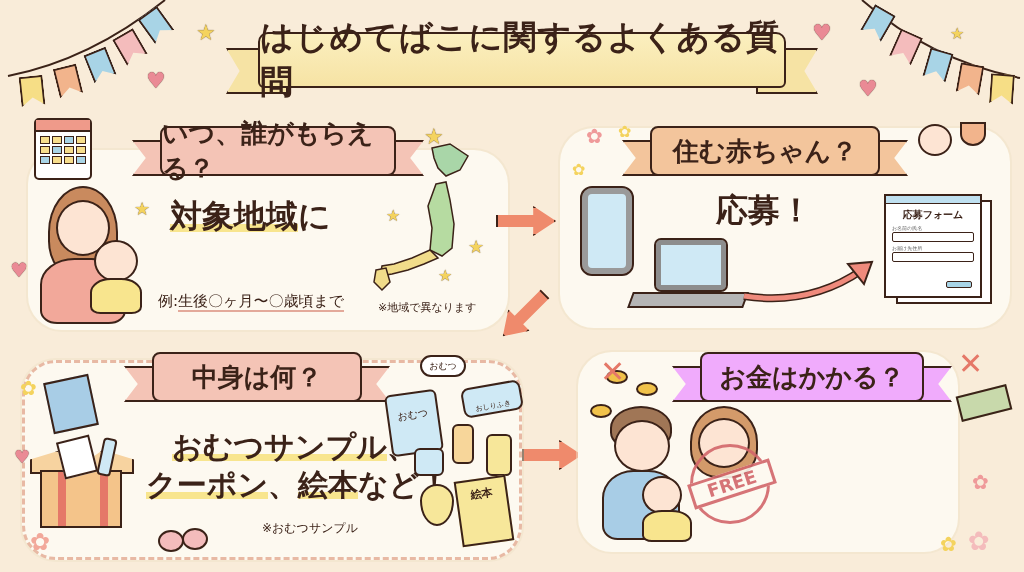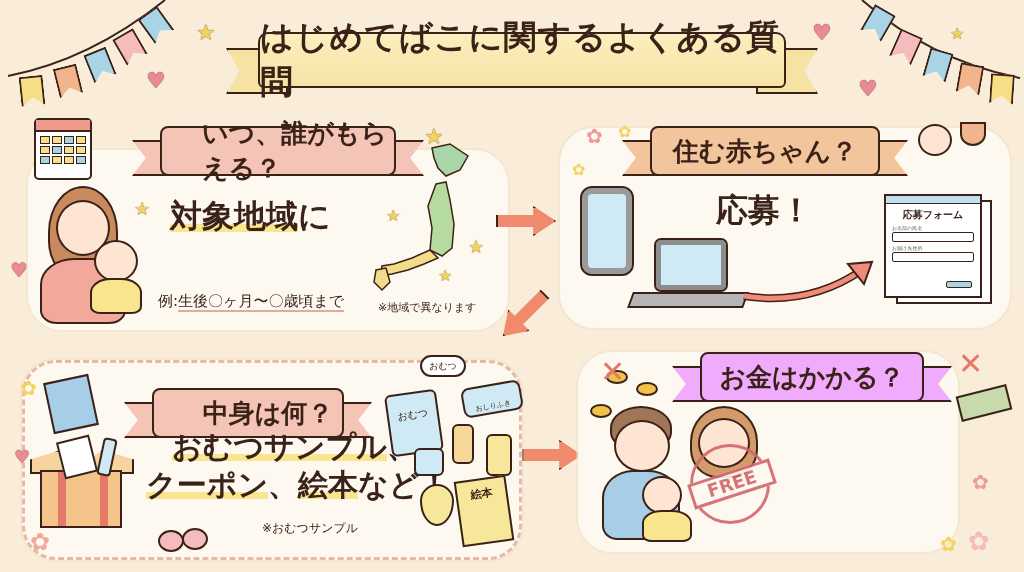--- a/index.html
+++ b/index.html
@@ -39,27 +39,27 @@
   
   .ribbon { position:absolute; height: 50px; }
   .ribbon .tail { position:absolute; top: 14px; width: 46px; height: 36px; border:2px solid #3b2218; }
   .ribbon .tail.l { left: -28px; clip-path: polygon(0 0,100% 0,100% 100%,0 100%,30% 50%); }
   .ribbon .tail.r { right: -28px; clip-path: polygon(0 0,100% 0,70% 50%,100% 100%,0 100%); }
   .ribbon .band {
     position:absolute; inset: 0; border: 2.5px solid #3b2218; border-radius: 8px;
     display:flex; align-items:center; justify-content:center;
     font-size: 26px; font-weight: bold; color:#3b2218;
   }
-  .pink .band, .pink .tail { background: #f4c4b6; padding-left: 40px; }
+  .pink .band, .pink .tail { background: #f4c4b6; }
   .peach .band, .peach .tail { background: #f3c59c; }
   .yellow .band, .yellow .tail { background: #f0abfc; }
 
   .r1 { left: 160px; top: 126px; width: 236px; }
   .r2 { left: 650px; top: 126px; width: 230px; }
-  .r3 { left: 152px; top: 352px; width: 192px; margin-top: 36px; }
+  .r3 { left: 152px; top: 352px; width: 210px; }
   .r4 { left: 700px; top: 352px; width: 224px; }
 
   
   .big { font-weight: bold; color:#3b2218; line-height: 1.25; }
   .hl { background: linear-gradient(transparent 72%, #f8e58e 72%, #f8e58e 92%, transparent 92%); }
   .small { font-size: 11px; color:#3b2218; }
 
   
   .arrow { width: 60px; height: 30px; background:#ef8a6c; border:2px solid #3b2218;
     clip-path: polygon(0 30%,62% 30%,62% 0,100% 50%,62% 100%,62% 70%,0 70%); }

